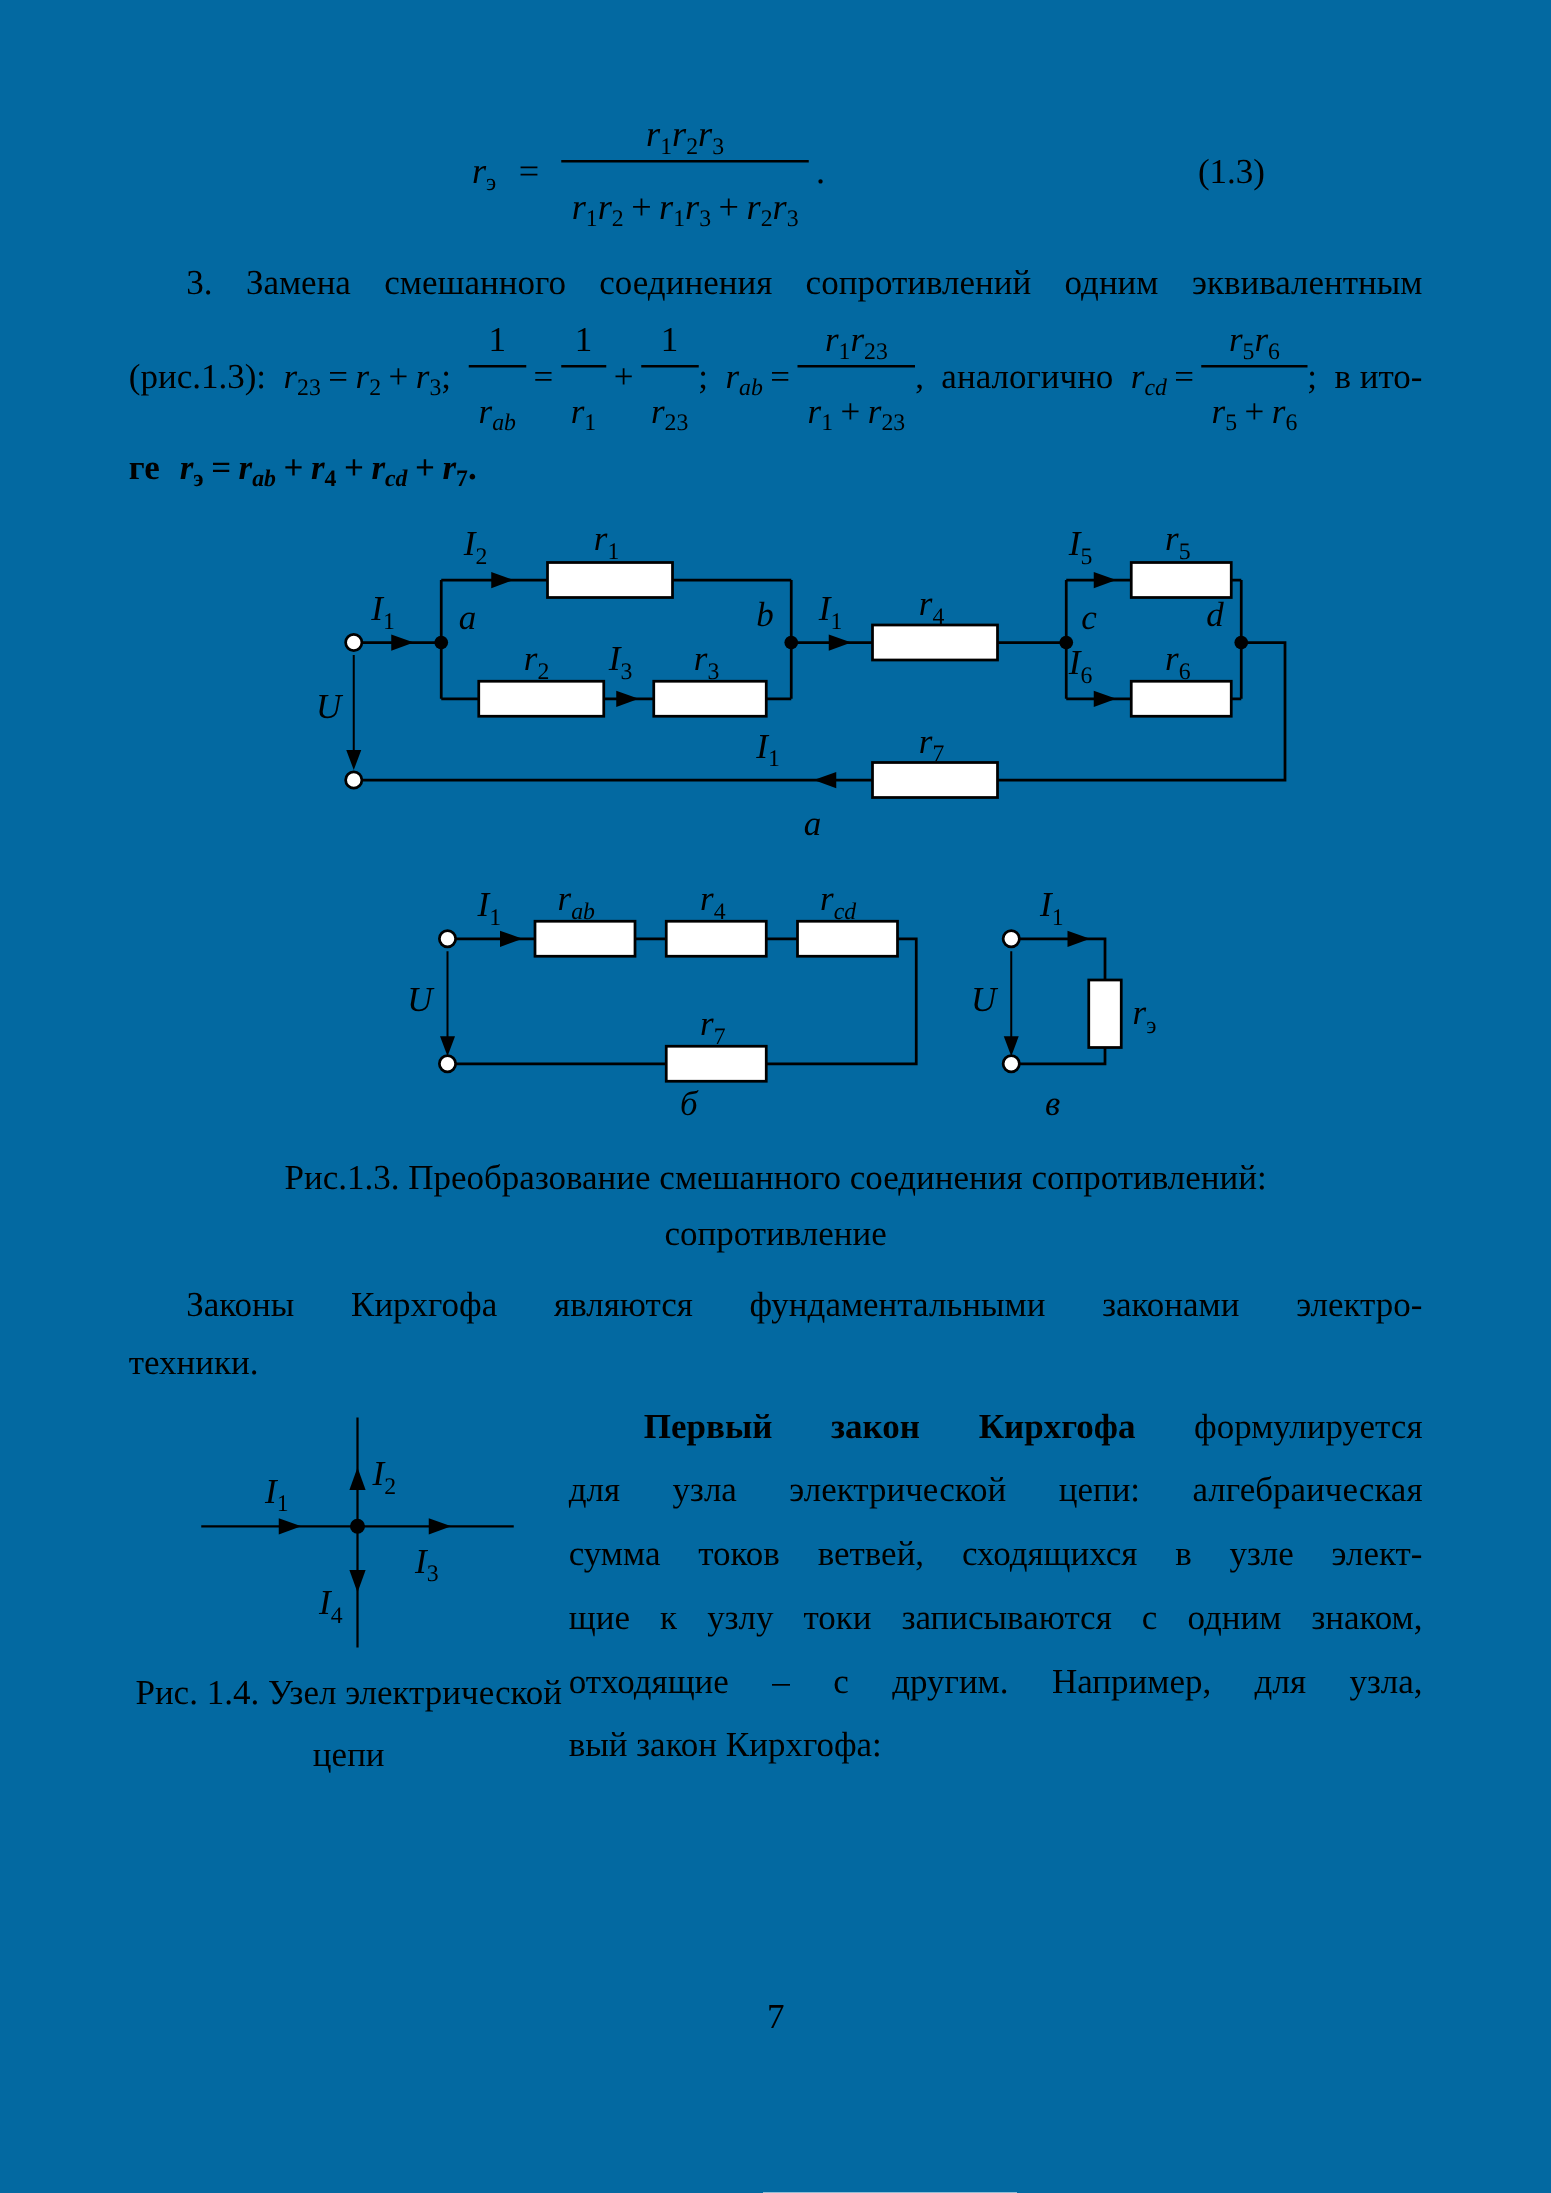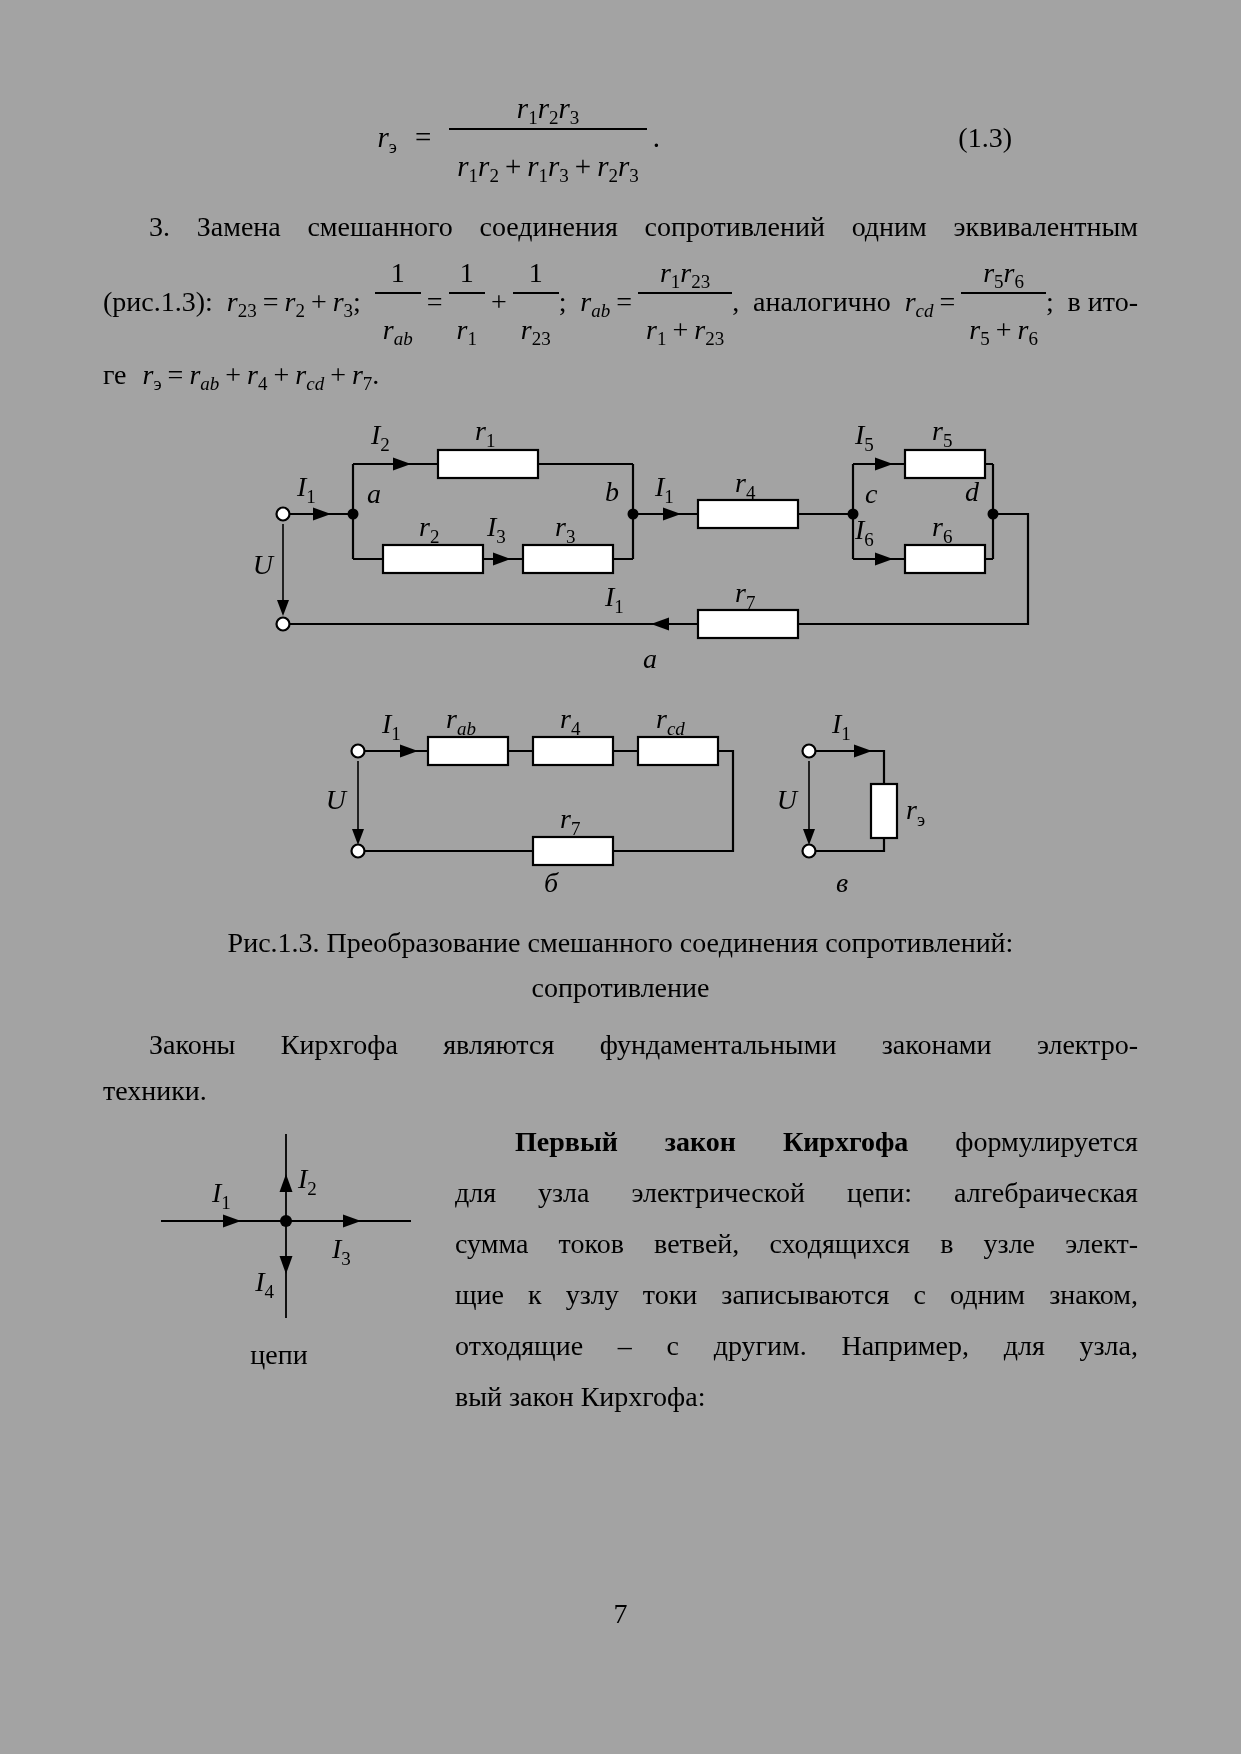--- a/index.html
+++ b/index.html
@@ -1,16 +1,16 @@
 <!DOCTYPE html>
 <html><head>
 <meta charset="utf-8">
 <style>
   html,body{margin:0;padding:0;background:#fff;}
-  .page{position:relative;width:1241px;height:1754px;background:#a3a3a3;color:#000;
+  .page{position:relative;width:1241px;height:1754px;background:#0369a1;color:#000;
         font-family:"Liberation Serif","DejaVu Serif",serif;font-size:28px;overflow:hidden;}
   .content{padding:0 103px;}
   i,.it{font-style:italic;}
   b{font-weight:bold;}
   
   .sym{font-style:italic;white-space:nowrap;}
   sub{font-style:normal;font-size:19px;line-height:0;position:relative;top:6px;vertical-align:baseline;}
   sub.it{font-style:italic;}
   .op{margin:0 6px;font-style:normal;}
   .opw{margin:0 12px;font-style:normal;}
@@ -20,21 +20,21 @@
   
   .eq-row{display:flex;align-items:center;margin-top:92px;}
   .eq-sp{flex:0.78;}
   .eq-main{display:inline-flex;align-items:center;gap:6px;font-size:29px;}
   .eq-tagwrap{flex:1;text-align:right;padding-right:126px;}
   
   .jline{text-align:justify;text-align-last:justify;line-height:42px;}
   .p3l1{margin-top:22px;text-indent:46px;}
   .m-row{display:flex;align-items:center;justify-content:space-between;margin-top:8px;min-height:92px;}
   .m-grp{display:inline-flex;align-items:center;white-space:nowrap;}
-  .p3l3{display:flex;align-items:flex-end;gap:16px;margin-top:4px;line-height:46px;}
+  .p3l3{display:flex;align-items:flex-end;gap:16px;margin-top:4px;line-height:46px;font-weight:bold;}
   
   .figA{display:block;margin:6px 0 0 140px;}
   .figRow{display:flex;margin-top:32px;}
   .figB{margin-left:215px;}
   .figC{margin-left:26px;}
   .lab{font-family:"Liberation Serif","DejaVu Serif",serif;font-size:28px;font-style:italic;fill:#000;}
   .ss{font-size:19px;font-style:normal;}
   .ssi{font-size:19px;font-style:italic;}
   .w{stroke:#000;stroke-width:2.2;fill:none;}
   .uw{stroke:#000;stroke-width:1.6;fill:none;}
@@ -255,20 +255,21 @@
         <polygon class="ah" points="197,88.5 215,95 197,101.5"></polygon>
         <polygon class="ah" points="133.5,66 140,48 146.5,66"></polygon>
         <polygon class="ah" points="133.5,130 140,148 146.5,130"></polygon>
         <circle class="dot" cx="140" cy="95" r="6"></circle>
         <text class="lab" x="66" y="76"><tspan>I</tspan><tspan class="ss" dy="7">1</tspan></text>
         <text class="lab" x="152" y="62"><tspan>I</tspan><tspan class="ss" dy="7">2</tspan></text>
         <text class="lab" x="186" y="132"><tspan>I</tspan><tspan class="ss" dy="7">3</tspan></text>
         <text class="lab" x="128" y="165" text-anchor="end"><tspan>I</tspan><tspan class="ss" dy="7">4</tspan></text>
       </svg>
       <div class="capN">
+        <div>Рис. 1.4. Узел электрической</div>
         <div>цепи</div>
       </div>
     </div>
     <div class="colR">
       <div class="rc-line rc-first"><b>Первый закон Кирхгофа</b><span> формулируется</span></div>
       <div class="rc-line">для узла электрической цепи: алгебраическая</div>
       <div class="rc-line">сумма токов ветвей, сходящихся в узле элект-</div>
       <div class="rc-line">щие к узлу токи записываются с одним знаком,</div>
       <div class="rc-line">отходящие – с  другим. Например, для узла,</div>
       <div class="rc-line rc-last">вый закон Кирхгофа:</div>

